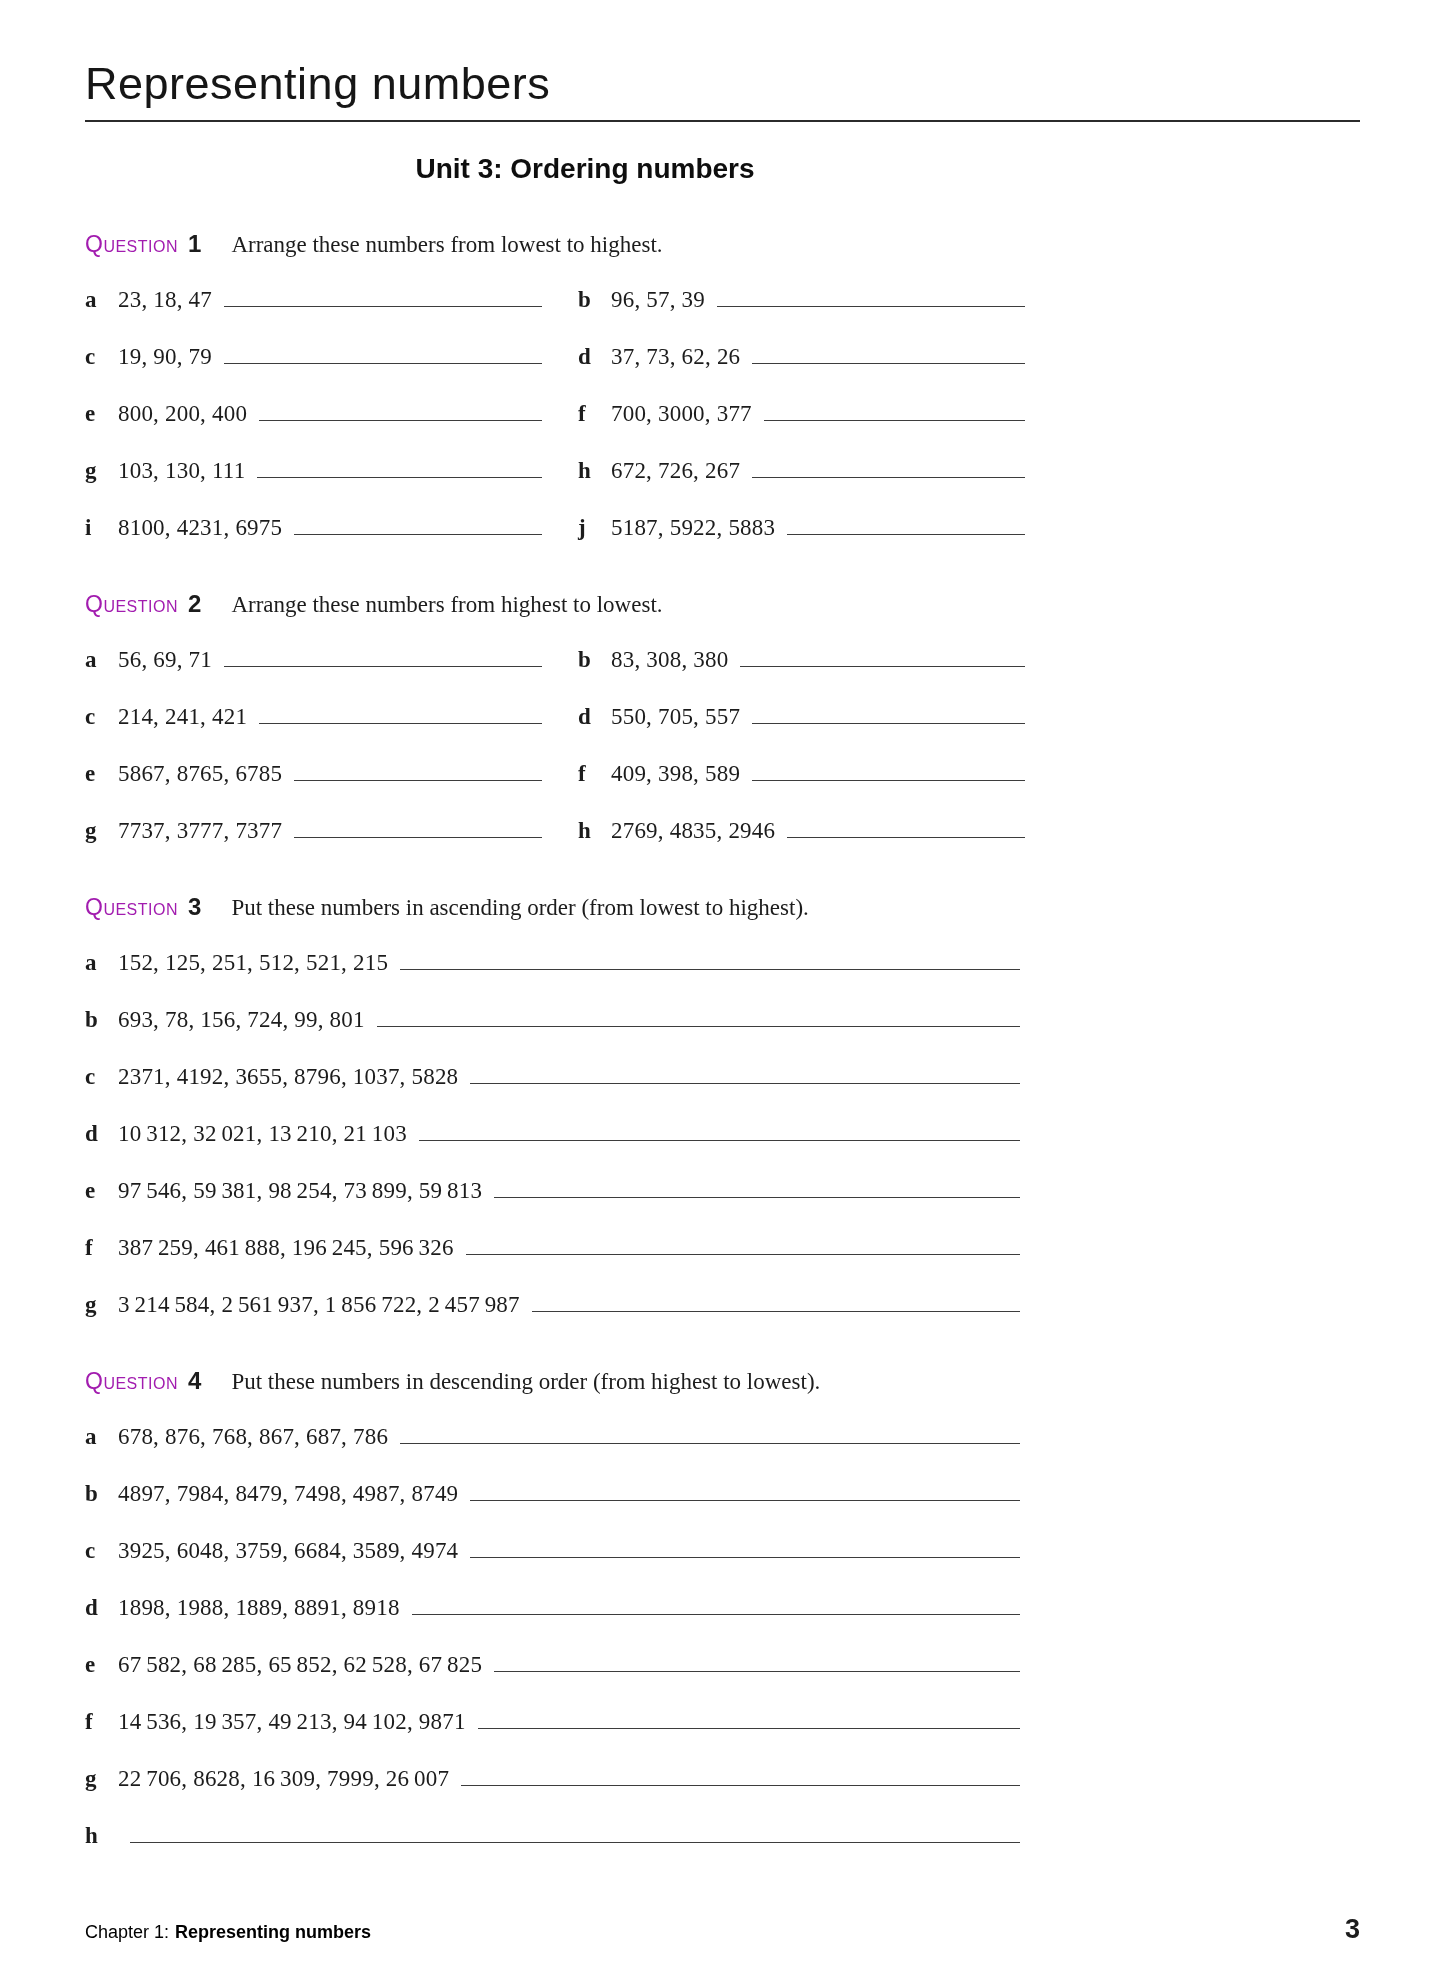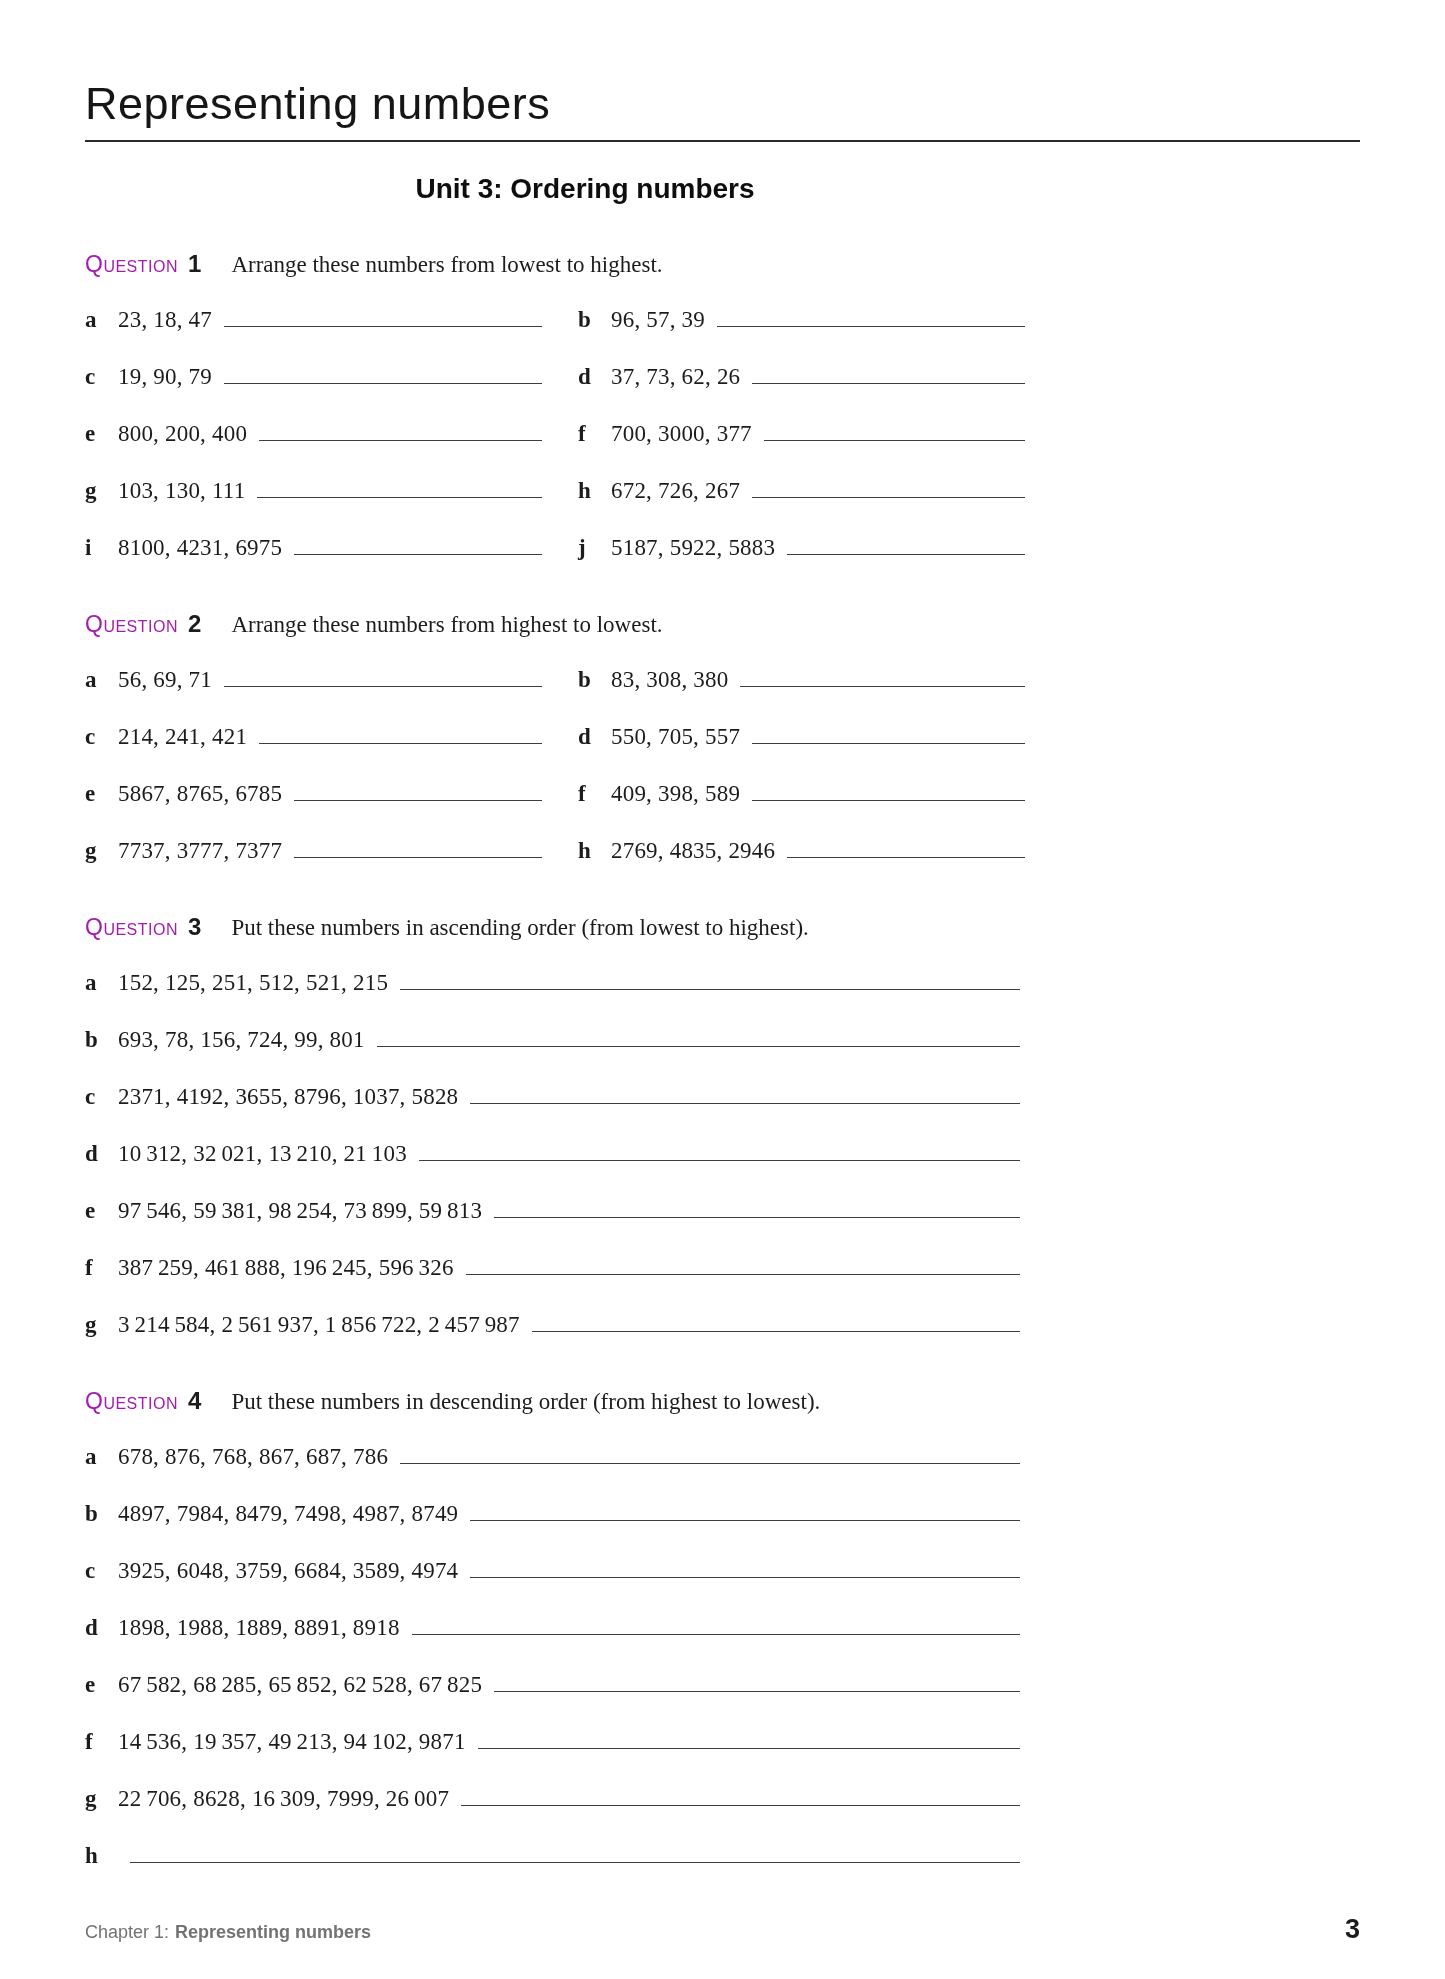--- a/index.html
+++ b/index.html
@@ -9,21 +9,21 @@
     height: 1979px;
     background: #ffffff;
     color: #1c1c1c;
     font-family: "Liberation Serif", serif;
     display: flex;
     flex-direction: column;
   }
   .page {
     width: 100%;
     height: 100%;
-    padding: 80px 85px 34px 85px;
+    padding: 60px 85px 34px 85px;
     display: flex;
     flex-direction: column;
   }
 
   
   .title {
     font-family: "Liberation Sans", sans-serif;
     font-weight: 400;
     font-size: 45px;
     line-height: 48px;
@@ -105,21 +105,21 @@
 
   
   .footer {
     margin-top: auto;
     width: 1275px;
     display: flex;
     justify-content: space-between;
     align-items: baseline;
     font-family: "Liberation Sans", sans-serif;
   }
-  .chapter { font-size: 18px; color: #737373; margin-top: 12px; }
+  .chapter { font-size: 18px; color: #000000; margin-top: 12px; }
   .chapter .chapter-title { font-weight: 700; margin-left: 6px; }
   .page-num { font-size: 27px; font-weight: 700; }
 </style>
 </head>
 <body>
 
 <div class="page">
 
   <div class="title">Representing numbers</div>
   <hr class="title-rule">

